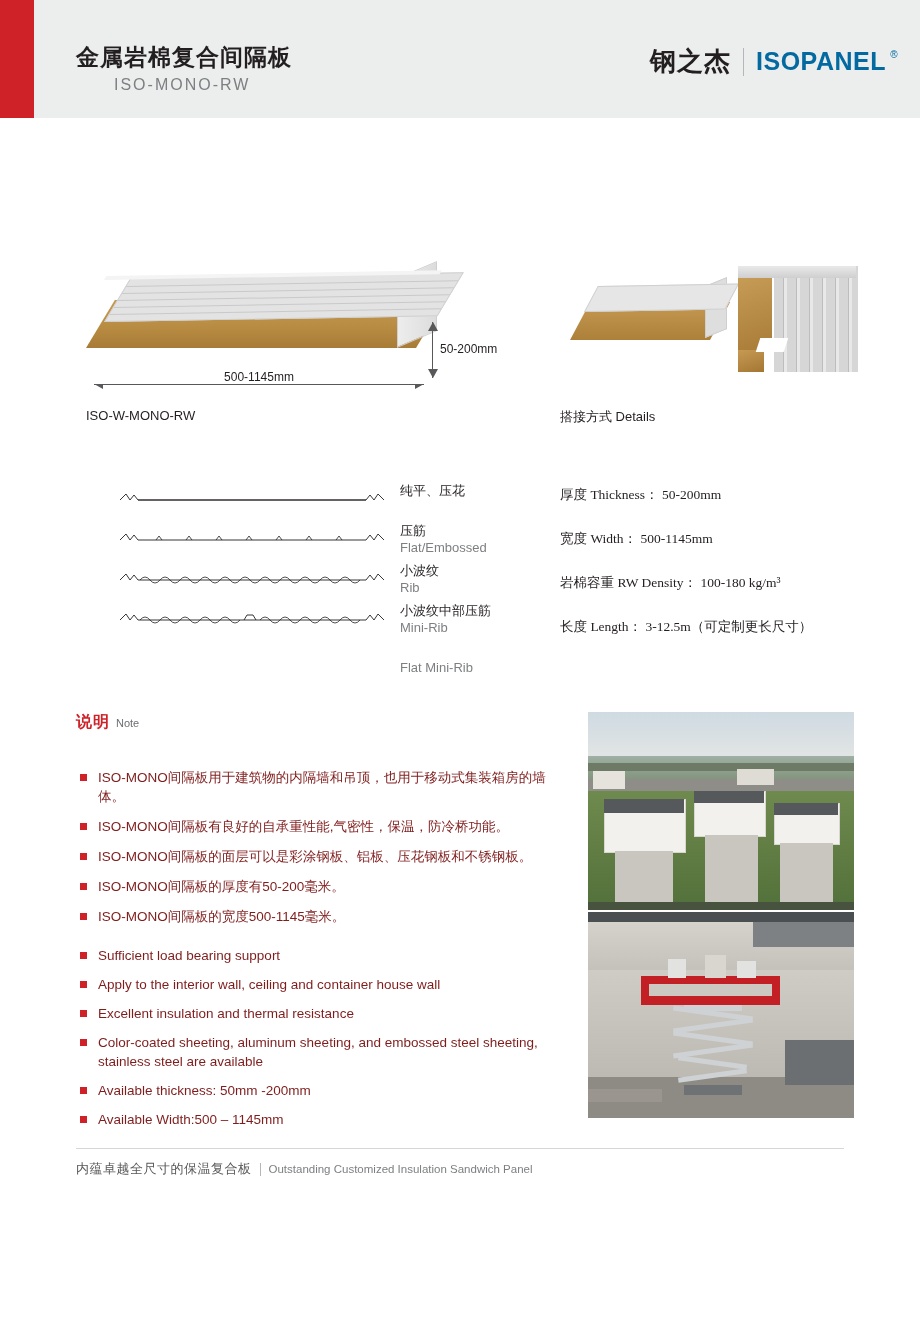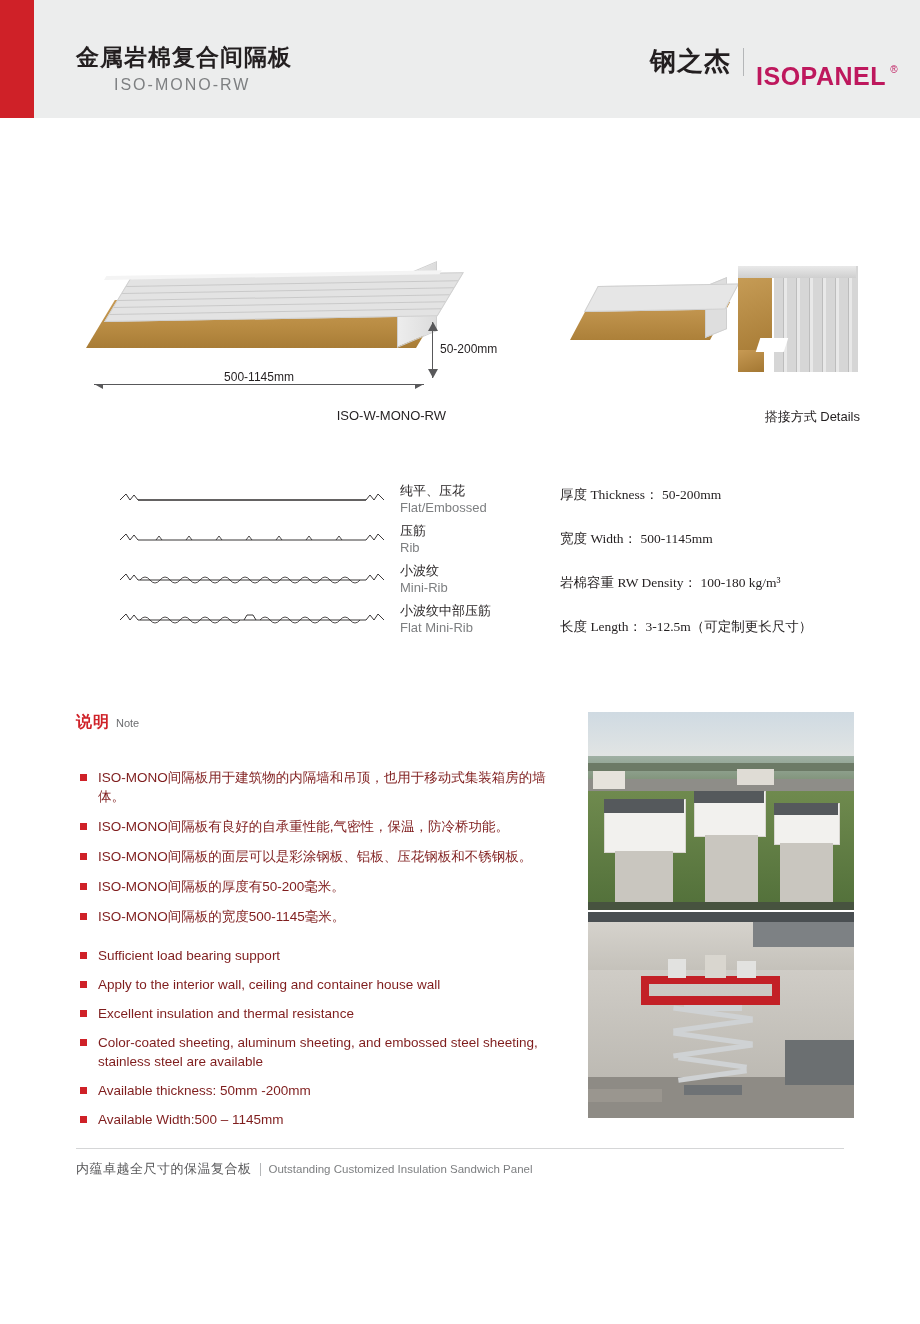--- a/index.html
+++ b/index.html
@@ -66,25 +66,24 @@
   }
   .brand-sep {
     width: 1px;
     height: 28px;
     background: #b4b6b8;
     margin: 0 12px;
   }
   .brand-en {
     font-size: 25px;
     font-weight: bold;
-    color: #be185d;
+    color: #0369a1;
     letter-spacing: 0.5px;
     line-height: 26px;
     position: relative;
-    margin-top: 15px;
   }
   .brand-reg {
     position: absolute;
     top: -6px;
     right: -12px;
     font-size: 10px;
     font-weight: normal;
   }
 
   
@@ -191,21 +190,21 @@
     position: absolute;
     left: 16px; top: 20px;
     font-size: 12px;
     color: #231f20;
     white-space: nowrap;
   }
   .caption {
     position: absolute;
     font-size: 13px;
     color: #231f20;
-    text-align: right;
+    text-align: left;
   }
   .caption-left {
     left: 86px; top: 408px;
     width: 360px;
   }
   .caption-right {
     left: 560px; top: 408px;
     width: 300px;
   }
 
@@ -309,20 +308,21 @@
   }
   .profile-label .zh {
     font-size: 13px;
     color: #231f20;
     display: block;
   }
   .profile-label .en {
     font-size: 13px;
     color: #7d7f81;
     display: block;
+    margin-top: 40px;
   }
 
   
   .specs {
     position: absolute;
     left: 560px; top: 486px;
     width: 330px;
   }
   .spec-item {
     font-size: 13.5px;

